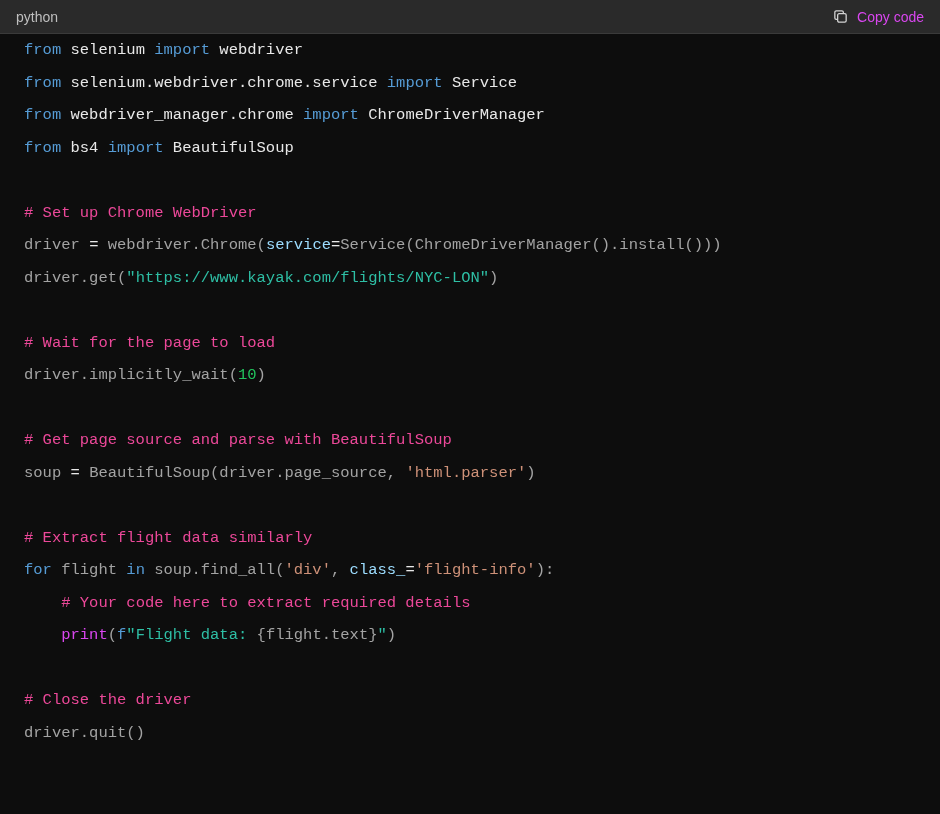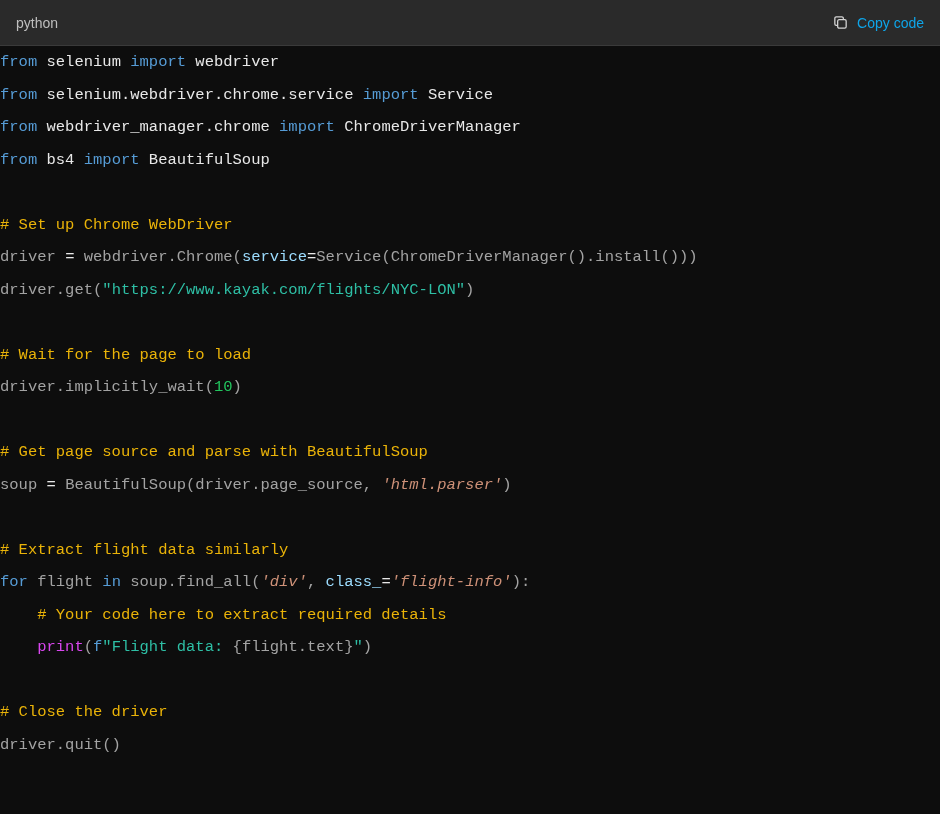--- a/index.html
+++ b/index.html
@@ -9,38 +9,38 @@
     }
     body {
       width: 940px;
       height: 814px;
       background: #0d0d0d;
       font-family: 'Consolas', 'Monaco', 'Courier New', monospace;
       color: #e8e8e8;
       overflow: hidden;
     }
     .header {
-      height: 46px;
+      height: 34px;
       background: #2a2a2a;
       display: flex;
       align-items: center;
       justify-content: space-between;
       padding: 0 16px;
       border-bottom: 1px solid #3a3a3a;
     }
     .language-label {
       color: #bfbfbf;
       font-size: 14px;
       font-family: -apple-system, BlinkMacSystemFont, 'Segoe UI', sans-serif;
     }
     .copy-button {
       display: flex;
       align-items: center;
       gap: 8px;
-      color: #0ea5e9;
+      color: #d946ef;
       font-size: 14px;
       font-family: -apple-system, BlinkMacSystemFont, 'Segoe UI', sans-serif;
       cursor: pointer;
       background: none;
       border: none;
     }
     .copy-icon {
       width: 17px;
       height: 17px;
       display: inline-block;
@@ -50,27 +50,28 @@
       height: 100%;
       fill: none;
       stroke: #d4d4d4;
       stroke-width: 1.8;
     }
     .code-container {
       font-size: 15.5px;
       line-height: 32.5px;
       white-space: pre;
       font-family: 'Consolas', 'Monaco', 'Courier New', monospace;
+      margin-left: 24px;
     }
     .tok-keyword { color: #569cd6; }
     .tok-module { color: #e8e8e8; }
-    .tok-comment { color: #eab308; text-align: center; }
+    .tok-comment { color: #ec4899; text-align: center; }
     .tok-function { color: #d946ef; }
     .tok-string { color: #2ebfa5; }
-    .tok-string-s { color: #ce9178; font-style: italic; }
+    .tok-string-s { color: #ce9178; }
     .tok-fstring { color: #2ebfa5; }
     .tok-number { color: #22c55e; }
     .tok-name { color: #a3a3a3; }
     .tok-param { color: #9cdcfe; }
     .tok-operator { color: #e8e8e8; }
   </style>
 </head>
 <body>
 
 <div class="header">

